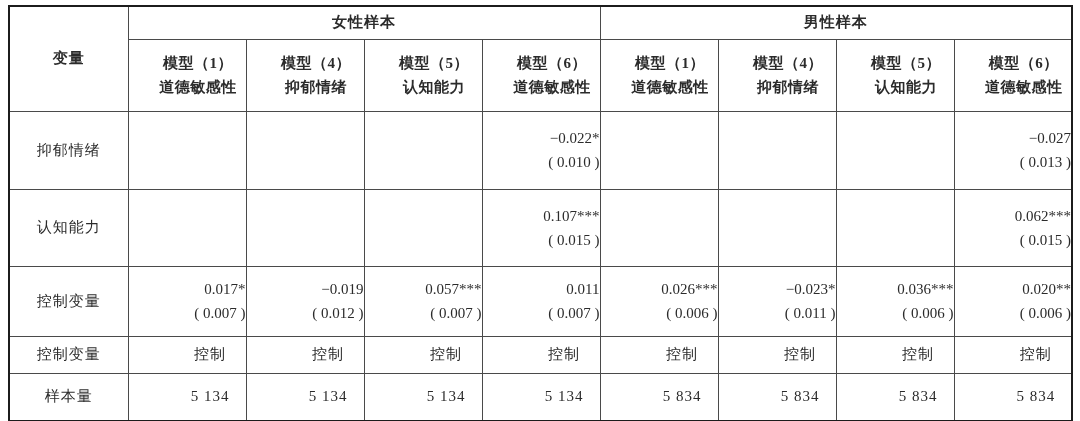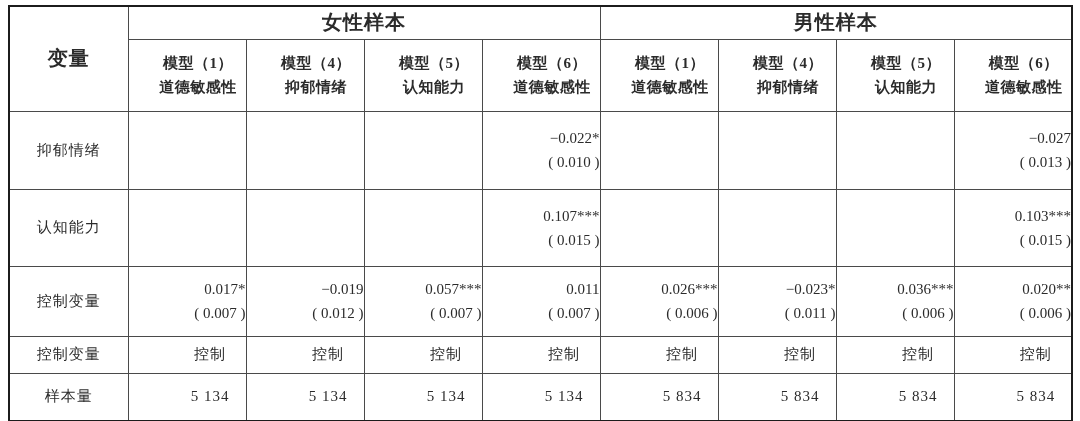--- a/index.html
+++ b/index.html
@@ -35,21 +35,21 @@
   tr.group-row { height: 33px; }
   tr.model-row { height: 72px; }
   tr.coef-row-1 { height: 78px; }
   tr.coef-row-2 { height: 77px; }
   tr.coef-row-3 { height: 70px; }
   tr.control-row { height: 37px; }
   tr.sample-row { height: 48px; }
 
   th.corner, th.group, th.model {
     font-weight: bold;
-    font-size: 20px;
+    font-size: 15px;
     letter-spacing: 1px;
   }
   th.model { font-size: 15px; letter-spacing: 0.5px; }
   th.model .mline { line-height: 24px; padding-left: 22px; }
   th.rowlabel {
     font-weight: normal;
     font-size: 15px;
     letter-spacing: 1px;
   }
   td.coef .val, td.coef .se {
@@ -176,21 +176,21 @@
         </td>
         <td class="coef">
           <div class="val"></div>
           <div class="se"></div>
         </td>
         <td class="coef">
           <div class="val"></div>
           <div class="se"></div>
         </td>
         <td class="coef">
-          <div class="val">0.103***</div>
+          <div class="val">0.062***</div>
           <div class="se">( 0.015 )</div>
         </td>
       </tr>
       <tr class="coef-row-3">
         <th class="rowlabel">控制变量</th>
         <td class="coef">
           <div class="val">0.017*</div>
           <div class="se">( 0.007 )</div>
         </td>
         <td class="coef">

